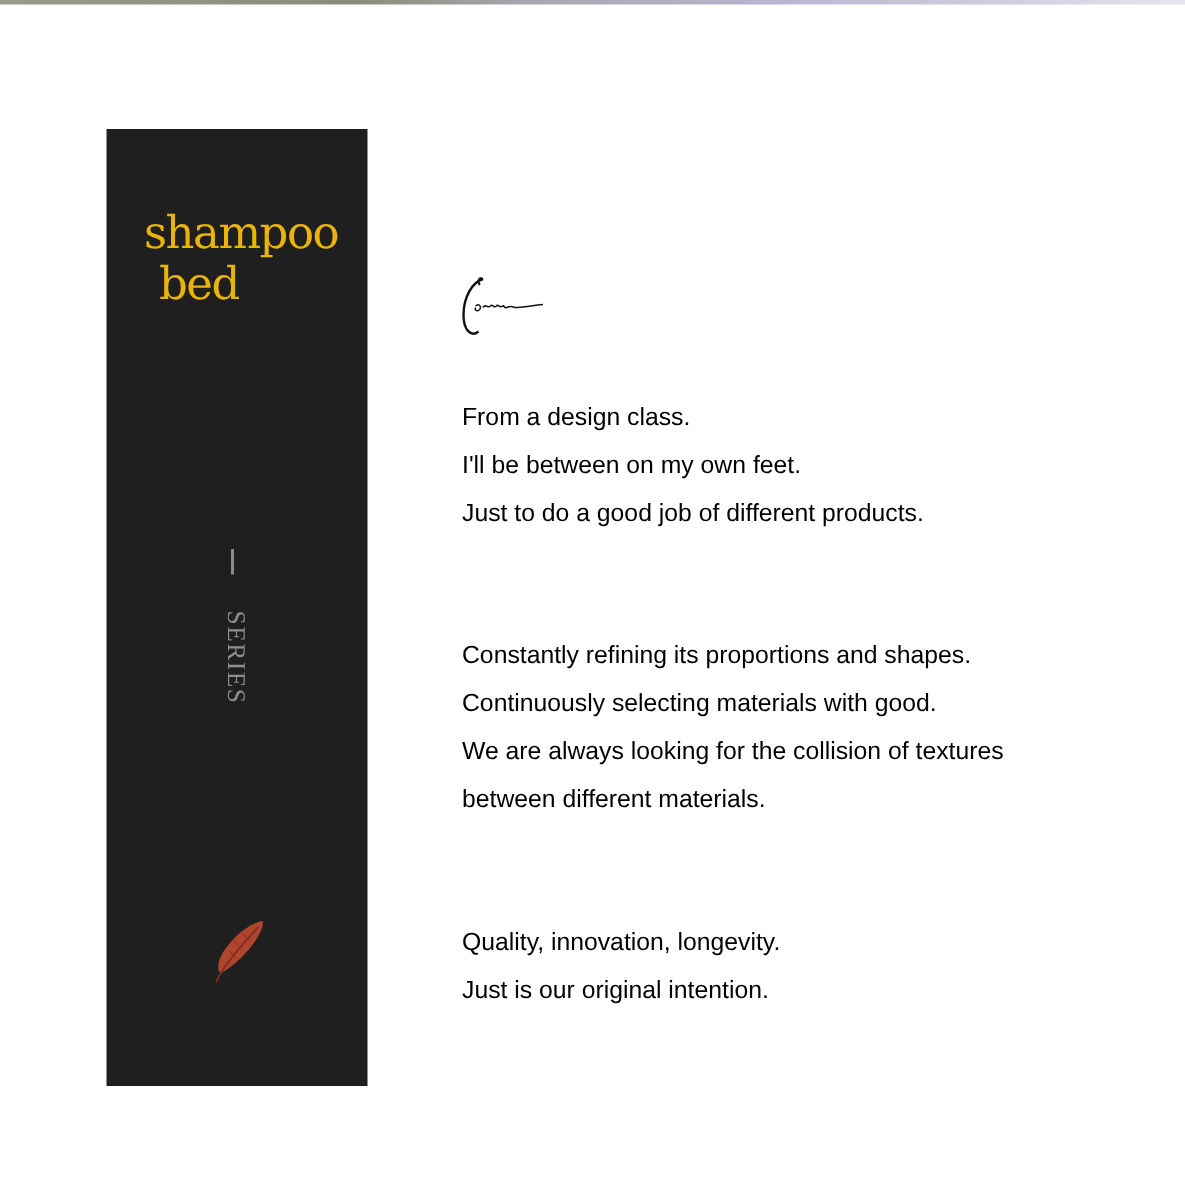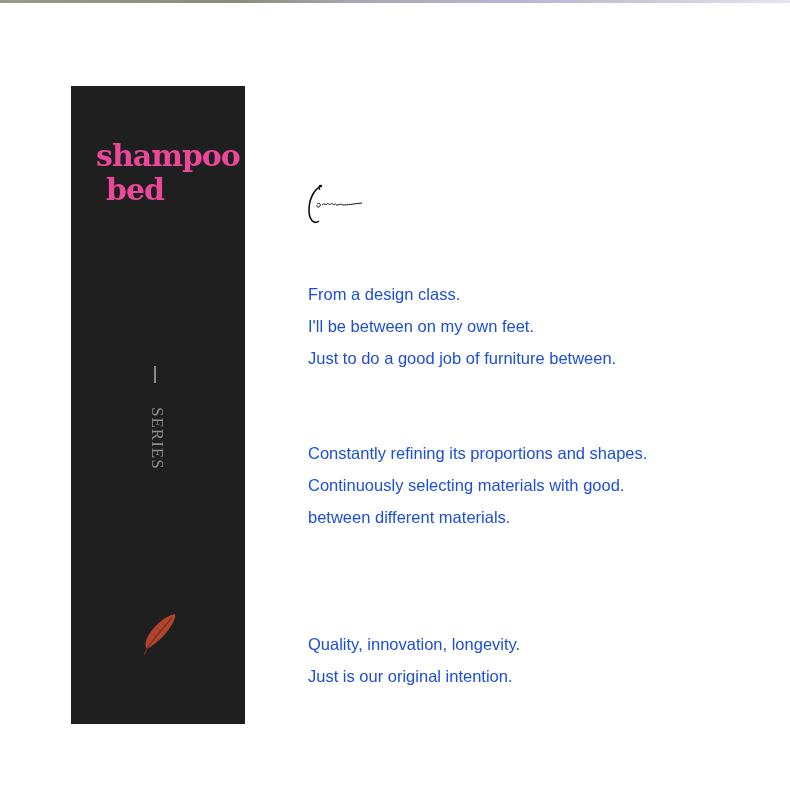--- a/index.html
+++ b/index.html
@@ -11,38 +11,38 @@
     position: absolute; left: 0; top: 0; width: 790px; height: 3px;
     background: linear-gradient(90deg, #9a9a86 0%, #8d8c78 30%, #a9a7b2 45%, #b8b5d0 65%, #cfcde0 85%, #e6e5ee 100%);
   }
   .panel {
     position: absolute; left: 71px; top: 86px; width: 174px; height: 638px;
     background: #1f1f1f;
   }
   .title {
     position: absolute; left: 25px; top: 53px;
     font-family: "DejaVu Serif", "Liberation Serif", serif;
-    color: #ec4899; font-size: 30px; line-height: 34px; letter-spacing: -1px;
-    font-weight: bold;
+    color: #eab308; font-size: 30px; line-height: 34px; letter-spacing: -1px;
+    font-weight: normal;
   }
   .title .l2 { display: block; padding-left: 10px; }
   .dash {
     position: absolute; left: 83px; top: 280px; width: 1.5px; height: 17px; background: #8a8a8a;
   }
   .series {
     position: absolute; left: 76px; top: 321px;
     writing-mode: vertical-rl;
     font-family: "Liberation Serif", serif;
     font-size: 17px; color: #8e8e8e; letter-spacing: 1px;
   }
   .feather { position: absolute; left: 68px; top: 526px; width: 40px; height: 44px; }
   .signature { position: absolute; left: 305px; top: 180px; width: 62px; height: 50px; }
   .text-block {
-    position: absolute; left: 308px; color: #1d4ed8;
-    font-size: 16.5px; line-height: 32px; margin-top: 16px;
+    position: absolute; left: 308px; color: #000000;
+    font-size: 16.5px; line-height: 32px;
   }
   .text-block p { margin: 0; white-space: nowrap; }
   #para1 { top: 262px; }
   #para2 { top: 421px; }
   #para3 { top: 612px; }
 </style>
 </head>
 <body>
 
 <div class="top-strip"></div>
@@ -63,25 +63,26 @@
 
 <svg class="signature" viewBox="0 0 62 50">
   <path d="M17 6 C10 8 4 18 4 30 C4 40 9 45 14 41" stroke="#111" stroke-width="1.6" fill="none"></path>
   <path d="M17 6 C14 4 13 8 15 10" stroke="#111" stroke-width="1.3" fill="none"></path>
   <path d="M12 24 C14 22 16 24 15 26 C14 28 11 27 12 25 M17 25 C19 22 20 26 22 24 C23 22 24 26 26 24 C27 22 28 26 30 24 C31 23 31 26 33 25 C35 24 36 24 38 25 C42 25 48 24 57 23" stroke="#111" stroke-width="1" fill="none"></path>
 </svg>
 
 <div class="text-block" id="para1">
   <p>From a design class.</p>
   <p>I'll be between on my own feet.</p>
-  <p>Just to do a good job of furniture between.</p>
+  <p>Just to do a good job of different products.</p>
 </div>
 
 <div class="text-block" id="para2">
   <p>Constantly refining its proportions and shapes.</p>
   <p>Continuously selecting materials with good.</p>
+  <p>We are always looking for the collision of textures</p>
   <p>between different materials.</p>
 </div>
 
 <div class="text-block" id="para3">
   <p>Quality, innovation, longevity.</p>
   <p>Just is our original intention.</p>
 </div>
 
 </body></html>

